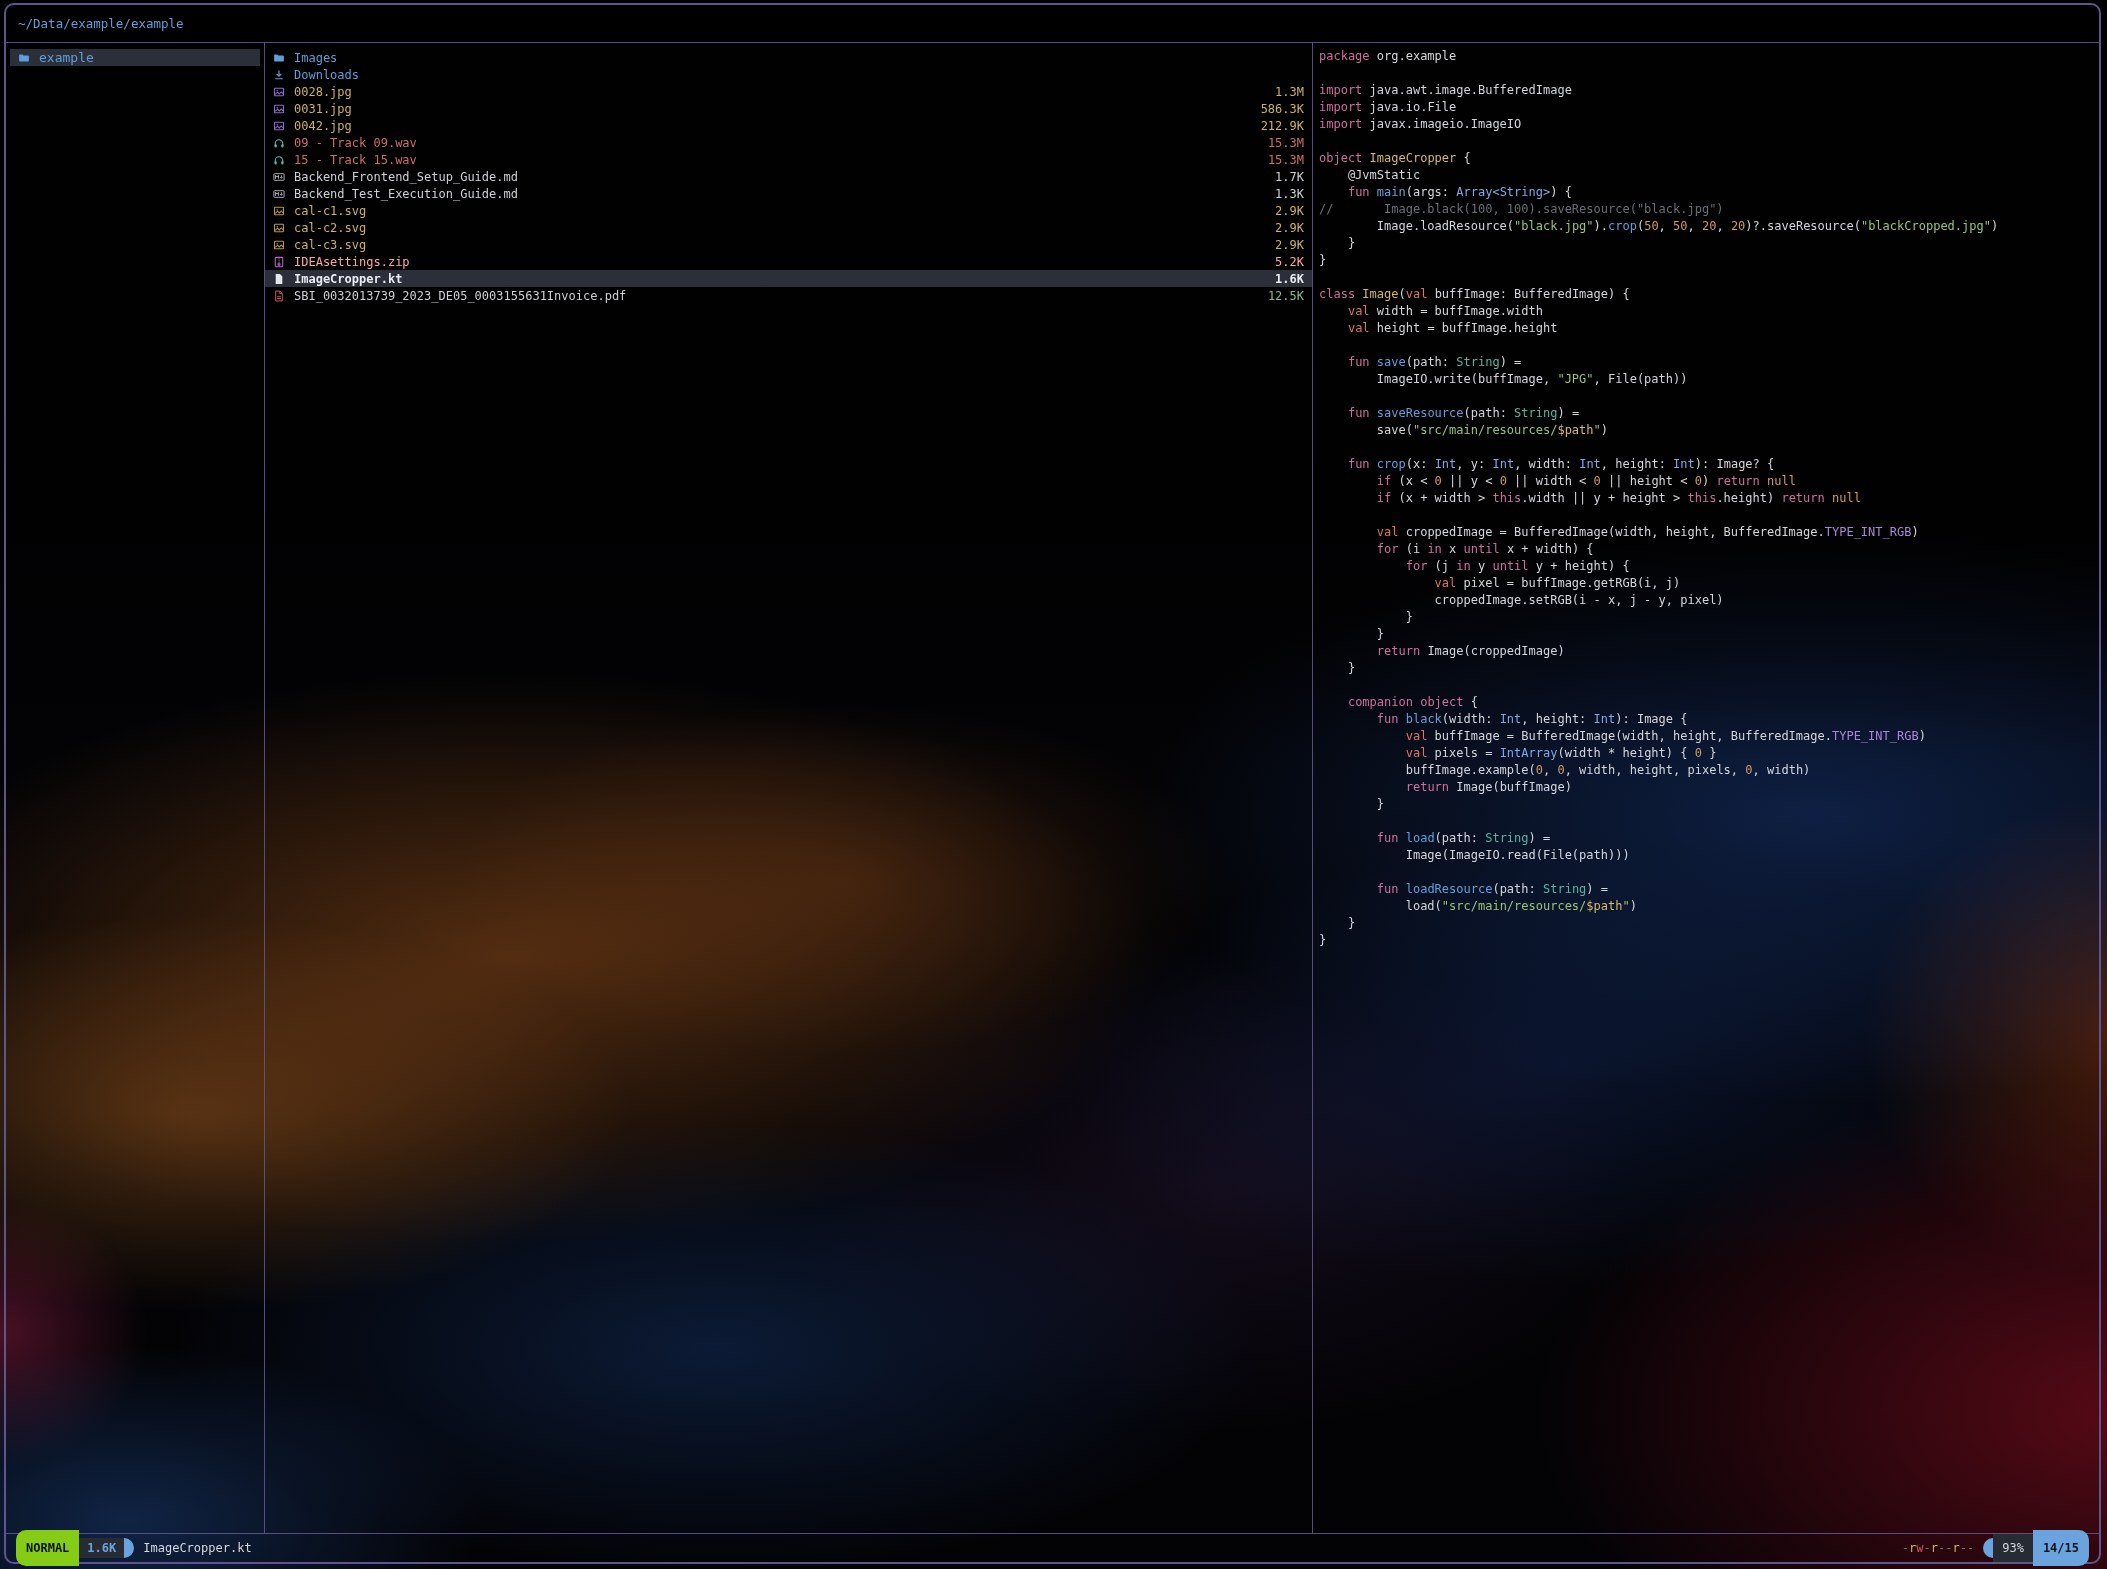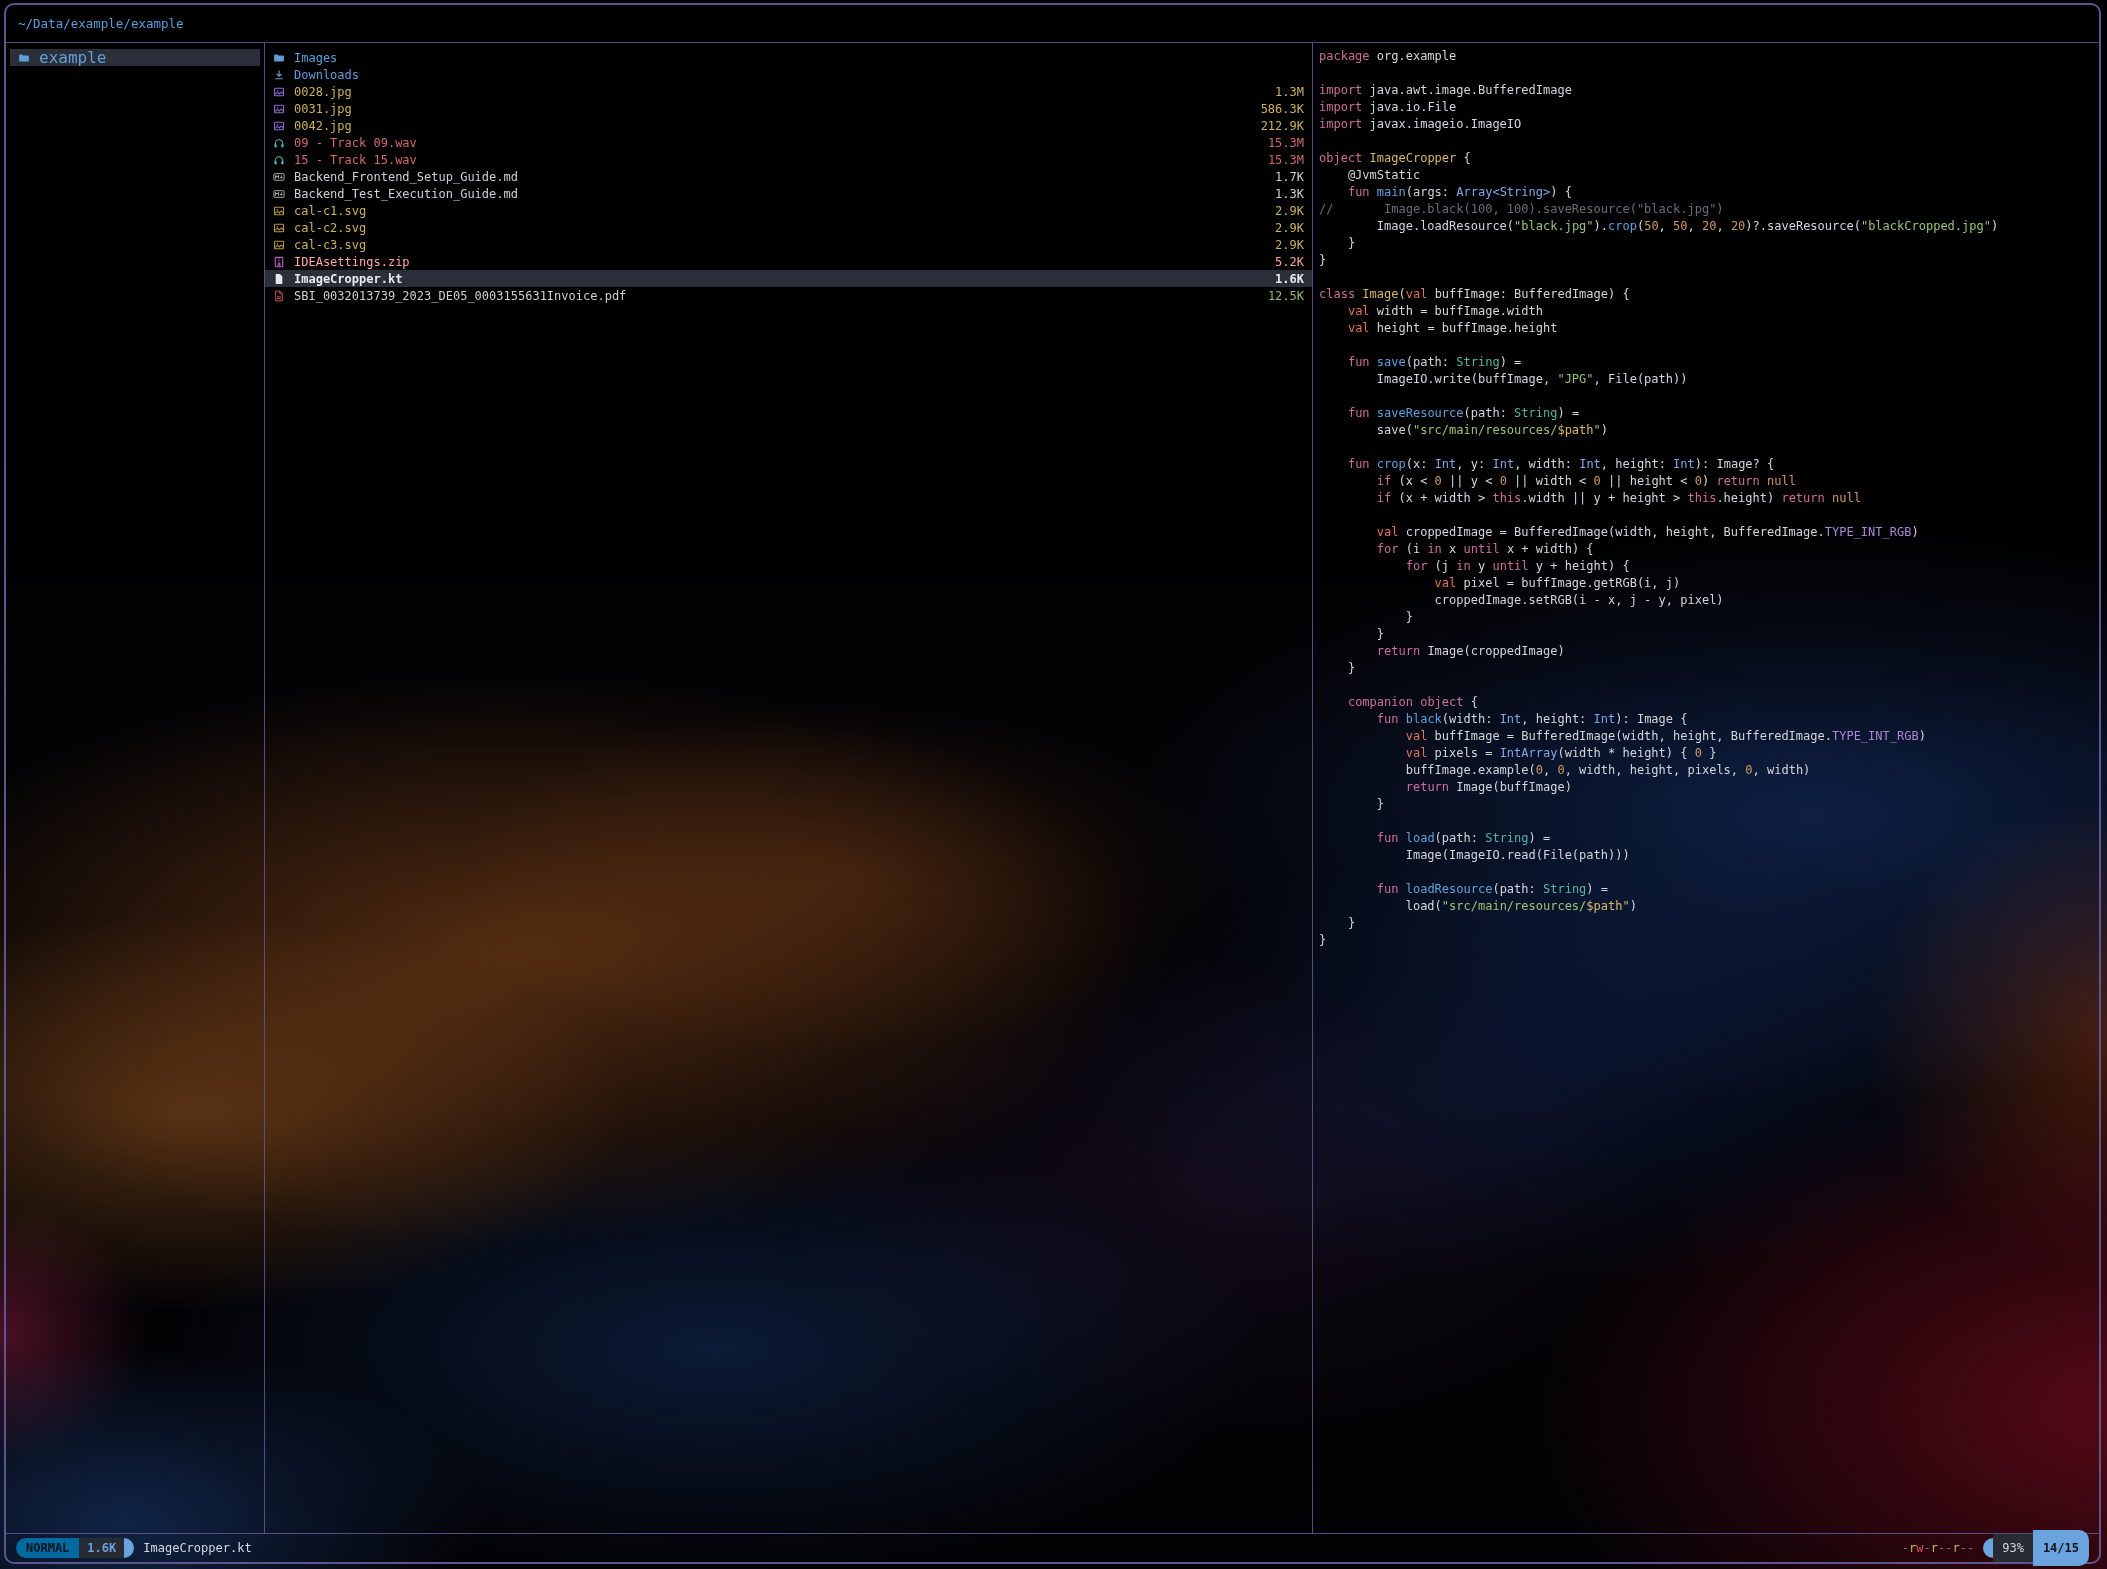--- a/index.html
+++ b/index.html
@@ -38,40 +38,40 @@
   .preview  { width:786px; padding:5px 6px; overflow:hidden; }
 
   
   .frow { height:17px; display:flex; align-items:center; padding:0 8px; font-size:12px; color:#cdd0d6; }
   .frow.selected { background:#2b2f39; }
   .frow.selected .fname, .frow.selected .fsize { color:#e9ecf1; font-weight:bold; }
   .ficon { width:15px; height:12px; margin-right:6px; display:inline-flex; align-items:center; flex:none; }
   .ficon svg { width:12px; height:12px; }
   .fname { white-space:pre; overflow:hidden; }
   .fsize { margin-left:auto; padding-left:10px; }
-  .srow { height:17px; display:flex; align-items:center; padding:0 8px; font-size:16px; background:#2b2f39; }
+  .srow { height:17px; display:flex; align-items:center; padding:0 8px; font-size:13px; background:#2b2f39; }
 
   .c-blue{color:#5e9fd9} .c-yellow{color:#ccb35e} .c-red{color:#d26b6e}
   .c-light{color:#cdd0d6} .c-magenta{color:#fca5a5} .c-green{color:#8fbd70}
   .i-blue{color:#5e9fd9} .i-purple{color:#8f6ad0} .i-teal{color:#4db8b0}
   .i-light{color:#b9bdc4} .i-gold{color:#b8973f} .i-magenta{color:#bb63c9}
   .i-red{color:#d45458} .i-white{color:#e4e7ec}
 
   
   .code-line { height:17px; line-height:17px; font-size:12px; white-space:pre; color:#d4d6dc; }
   .tk-k{color:#cd6f9d} .tk-f{color:#61a0dd} .tk-t{color:#82a7e8} .tk-g{color:#56b6a2}
   .tk-s{color:#98c379} .tk-i{color:#d9b96a} .tk-n{color:#d19a66} .tk-c{color:#6a6e76}
   .tk-p{color:#d4d6dc} .tk-v{color:#e0745e} .tk-y{color:#d7b86a} .tk-u{color:#ab87d8}
 
   
   .statusbar { height:29px; border-top:1px solid rgba(94,84,142,0.9);
     display:flex; align-items:center; padding:0 10px; font-size:12px; }
   .sb-left, .sb-right { display:flex; align-items:center; height:20px; }
   .sb-right { margin-left:auto; }
-  .pill-mode { background:#0369a1; color:#10141b; font-weight:bold; padding:2px 10px;
+  .pill-mode { background:#84cc16; color:#10141b; font-weight:bold; padding:18px 10px;
     border-radius:10px 0 0 10px; height:20px; display:flex; align-items:center; }
   .pill-size { background:#262b34; color:#6aa3de; font-weight:bold; padding:2px 8px;
     height:20px; display:flex; align-items:center; }
   .pill-cap  { background:#6aa3de; width:10px; height:20px; border-radius:0 10px 10px 0; }
   .sb-filename { color:#d5d8dd; margin-left:9px; }
   .sb-perms { margin-right:9px; letter-spacing:0; }
   .pm-d{color:#6d7177} .pm-r{color:#cdb564} .pm-w{color:#d8595f}
   .pill-cap-l { background:#6aa3de; width:10px; height:20px; border-radius:10px 0 0 10px; }
   .pill-pct { background:#262b34; color:#d5d8dd; padding:2px 9px; height:28px; display:flex; align-items:center; }
   .pill-pos { background:#6aa3de; color:#10141b; font-weight:bold; padding:2px 10px;

